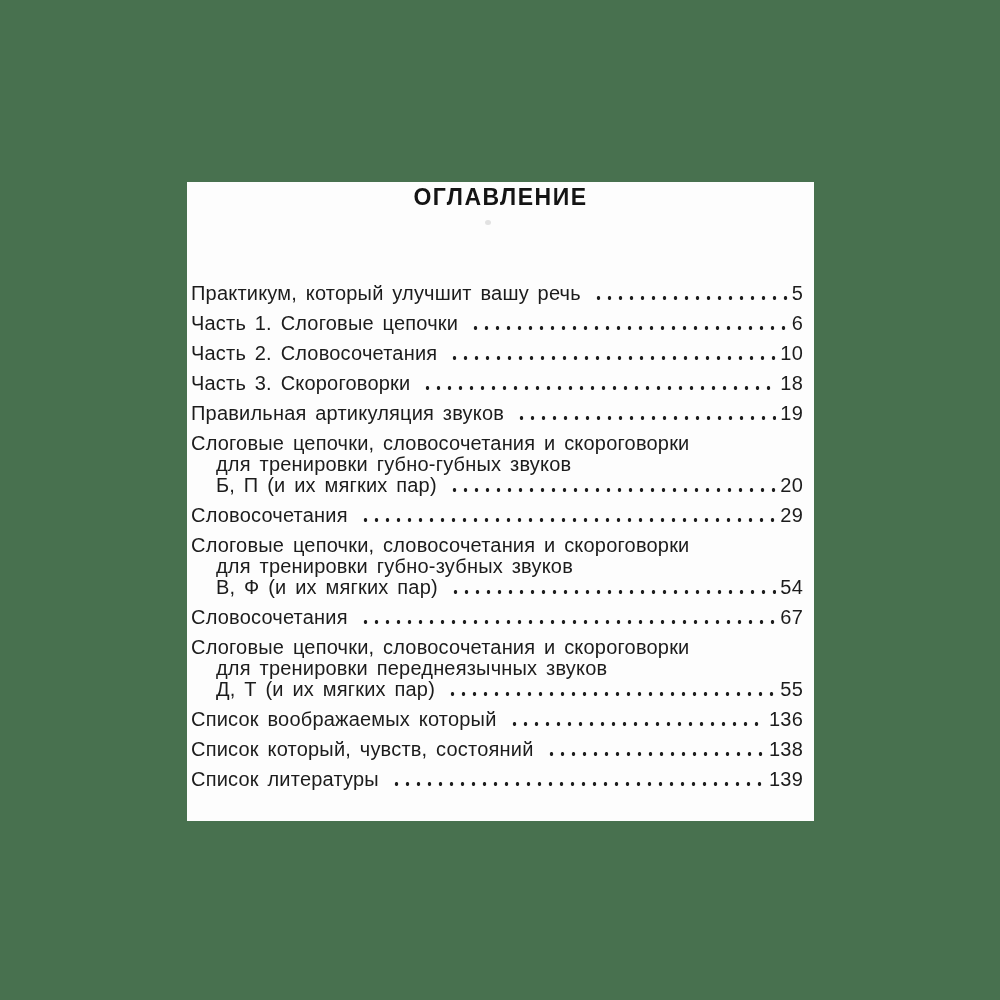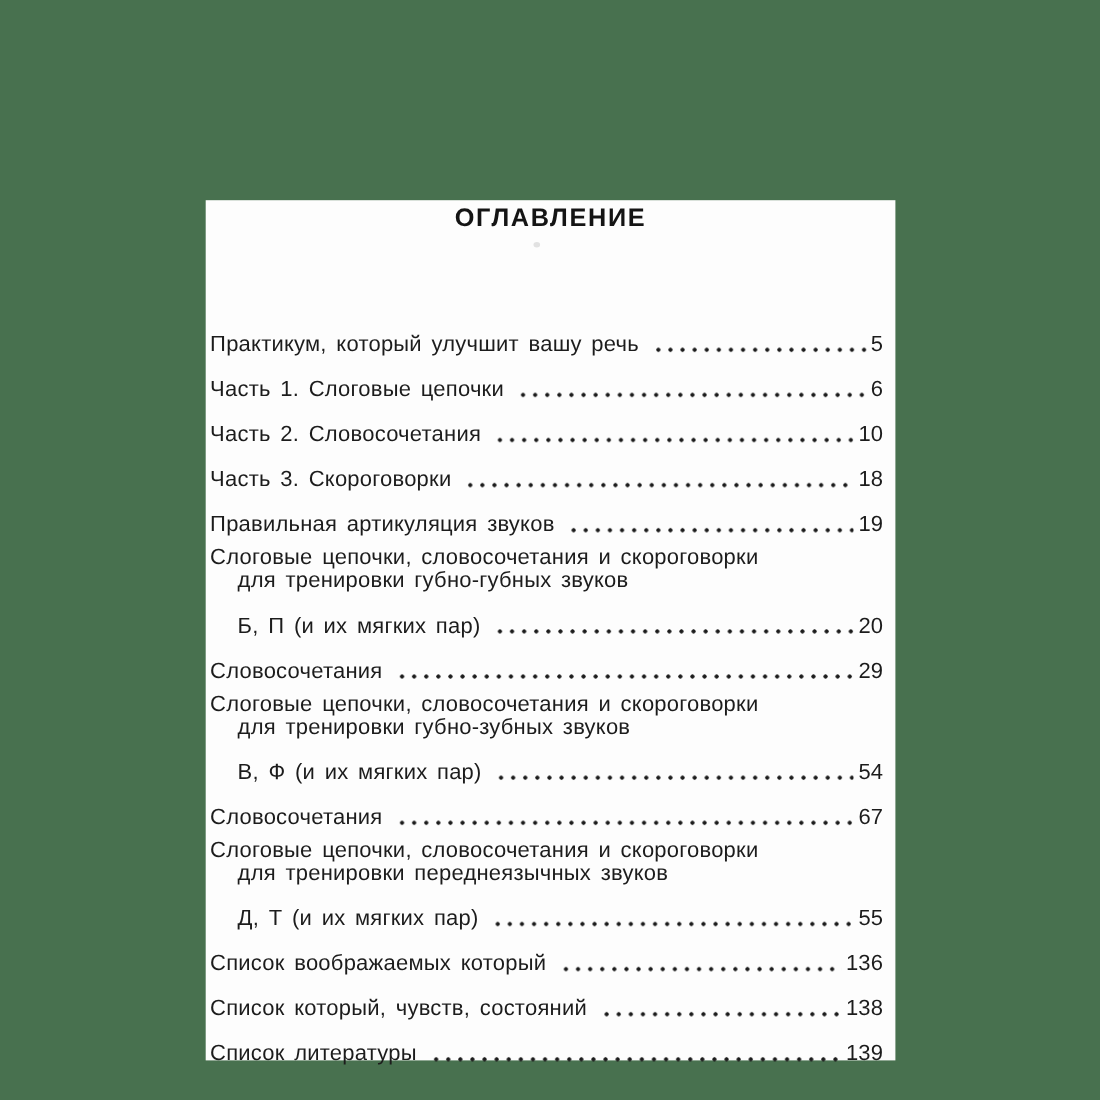--- a/index.html
+++ b/index.html
@@ -9,21 +9,21 @@
     height: 1000px;
     background: #48714F;
     font-family: "Liberation Sans", sans-serif;
     overflow: hidden;
   }
   .page {
     position: absolute;
     left: 187px;
     top: 182px;
     width: 627px;
-    height: 782px;
+    height: 639px;
     background: #fdfdfd;
   }
   .title {
     margin-top: 2px;
     text-align: center;
     font-size: 23px;
     font-weight: 700;
     letter-spacing: 1.5px;
     color: #141414;
   }
@@ -45,21 +45,21 @@
   .entry { margin-bottom: 9px; }
   .line {
     font-size: 20px;
     line-height: 21px;
     color: #1c1c1c;
     word-spacing: 3px;
     letter-spacing: 0.2px;
     white-space: nowrap;
   }
   .line.cont { padding-left: 25px; }
-  .line.leader { display: flex; align-items: flex-end; margin-top: 20px; }
+  .line.leader { display: flex; align-items: flex-end; }
   .txt { flex: 0 0 auto; }
   .dots {
     flex: 1 1 auto;
     height: 21px;
     margin: 0 4px 0 10px;
     background-image: radial-gradient(circle, #1c1c1c 1.6px, transparent 2.1px);
     background-size: 11px 6px;
     background-repeat: repeat-x;
     background-position: left 2px bottom 3px;
   }

